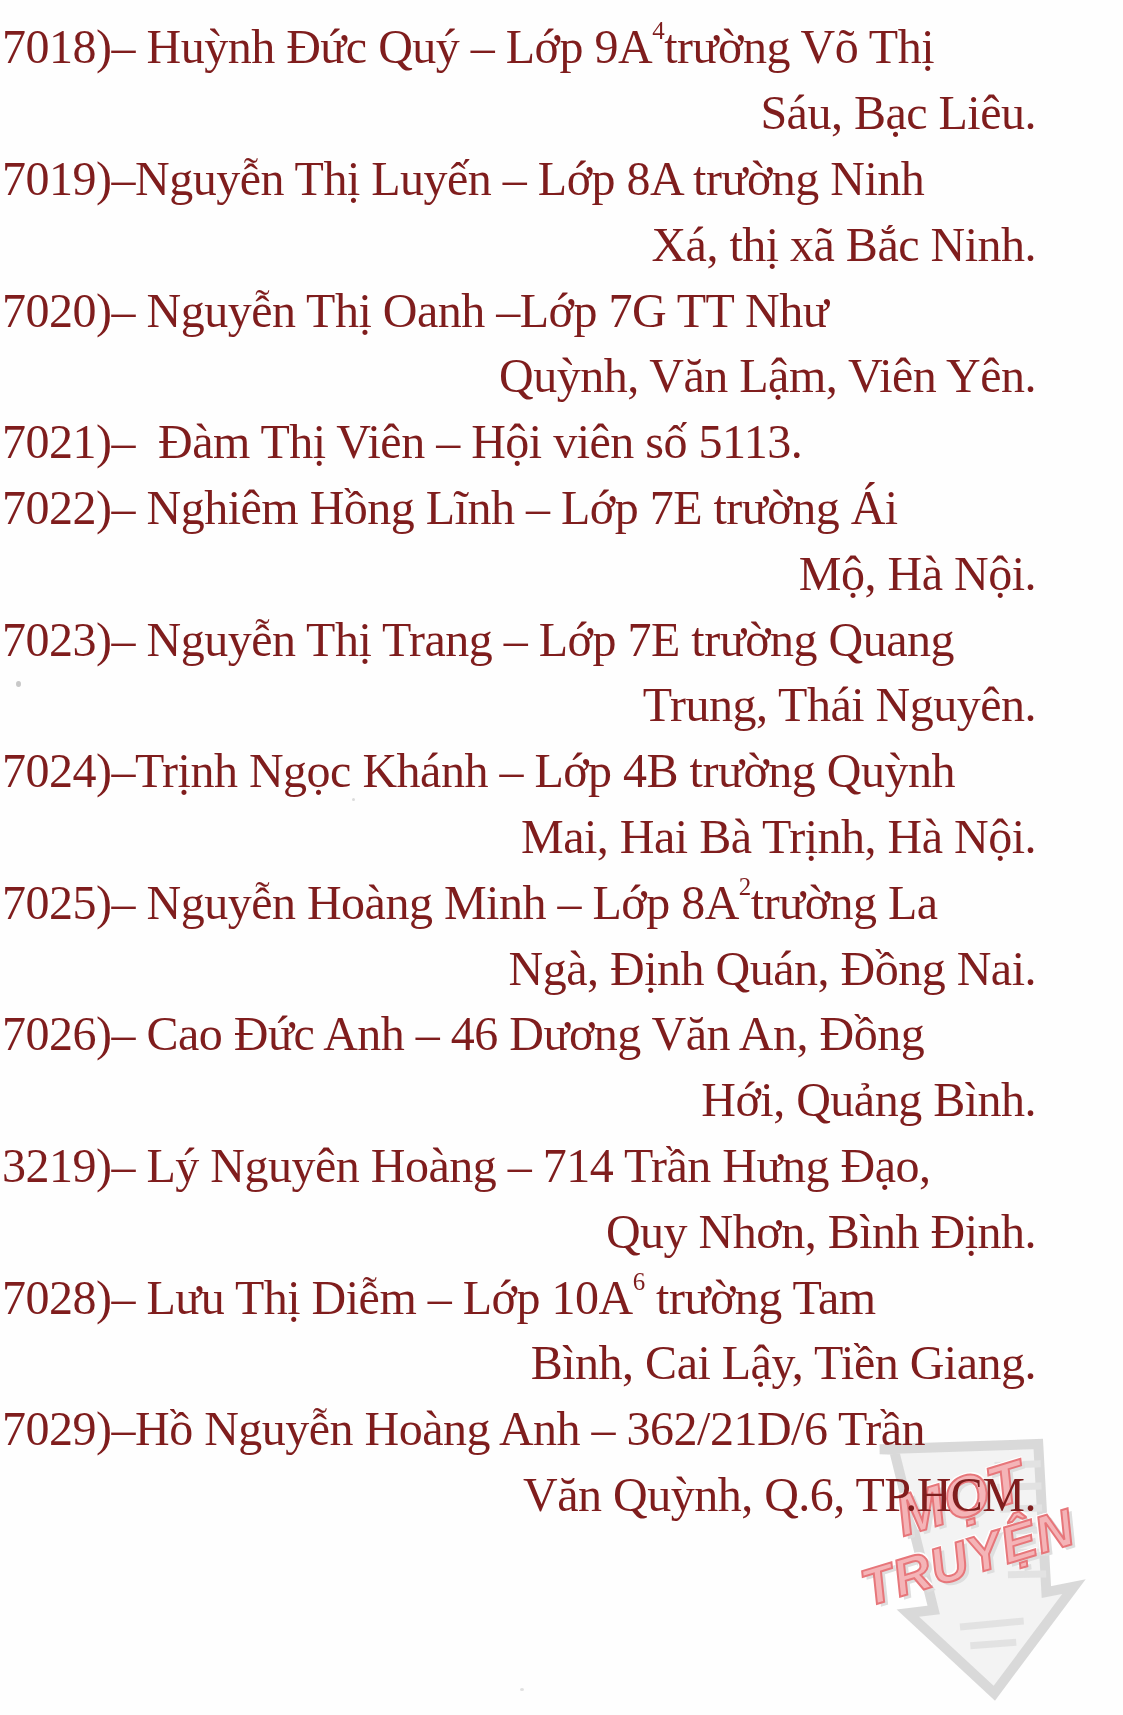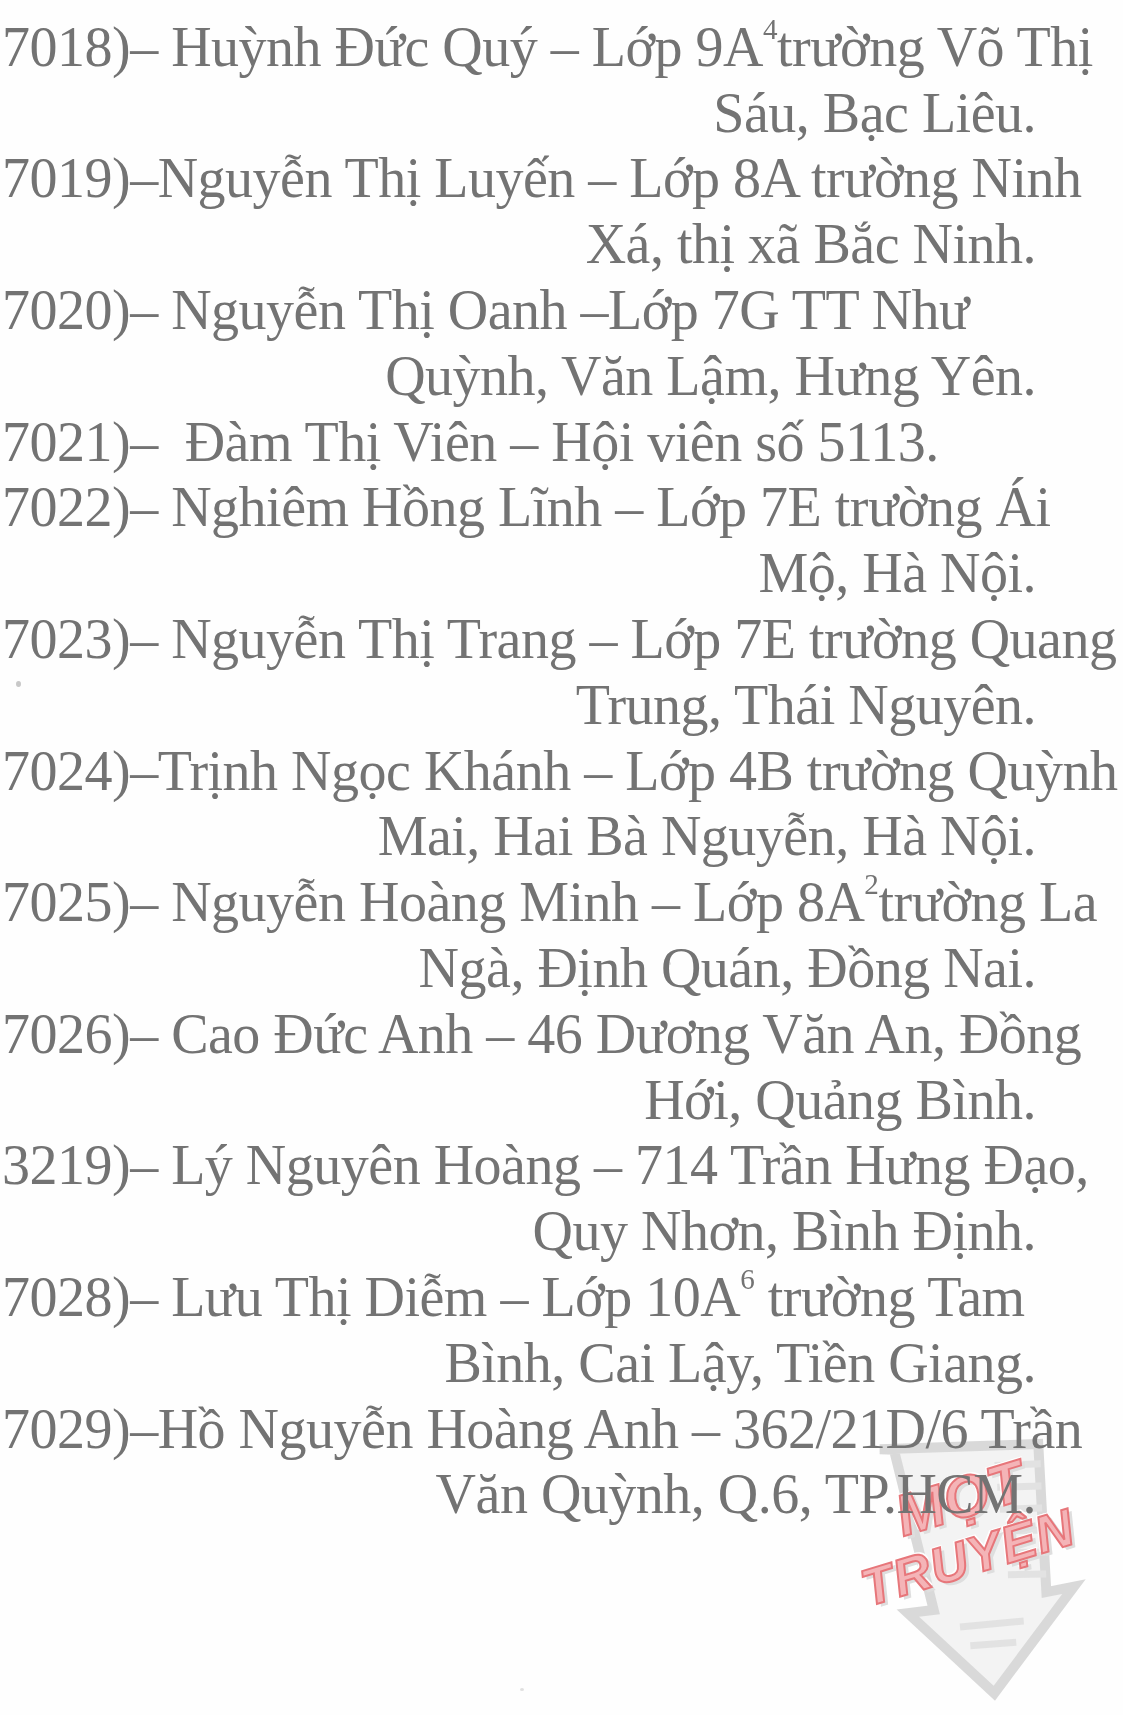--- a/index.html
+++ b/index.html
@@ -16,22 +16,22 @@
   }
   .text-block {
     position: absolute;
     top: 14px; left: 2px; right: 14px;
     z-index: 2;
   }
   .line {
     height: 65.8px;
     display: flex;
     align-items: center;
-    font-size: 56px;
-    color: #737373;
+    font-size: 48px;
+    color: #7f1d1d;
     letter-spacing: -0.5px;
     white-space: pre;
     text-rendering: optimizeLegibility;
   }
   .line.left  { justify-content: flex-start; }
   .line.right { justify-content: flex-end; padding-right: 73px; }
   .line sup {
     font-size: 0.52em;
     line-height: 0;
     vertical-align: baseline;
@@ -105,28 +105,28 @@
       <span class="wm-word bottom">TRUYỆN</span>
     </div>
   </div>
 
   <div class="text-block" id="lines">
       <div class="line left"><span>7018)– Huỳnh Đức Quý – Lớp 9A</span><sup>4</sup><span>trường Võ Thị</span></div>
       <div class="line right">Sáu, Bạc Liêu.</div>
       <div class="line left">7019)–Nguyễn Thị Luyến – Lớp 8A trường Ninh</div>
       <div class="line right">Xá, thị xã Bắc Ninh.</div>
       <div class="line left">7020)– Nguyễn Thị Oanh –Lớp 7G TT Như</div>
-      <div class="line right">Quỳnh, Văn Lậm, Hưng Yên.</div>
+      <div class="line right">Quỳnh, Văn Lậm, Viên Yên.</div>
       <div class="line left">7021)–  Đàm Thị Viên – Hội viên số 5113.</div>
       <div class="line left">7022)– Nghiêm Hồng Lĩnh – Lớp 7E trường Ái</div>
       <div class="line right">Mộ, Hà Nội.</div>
       <div class="line left">7023)– Nguyễn Thị Trang – Lớp 7E trường Quang</div>
       <div class="line right">Trung, Thái Nguyên.</div>
       <div class="line left">7024)–Trịnh Ngọc Khánh – Lớp 4B trường Quỳnh</div>
-      <div class="line right">Mai, Hai Bà Nguyễn, Hà Nội.</div>
+      <div class="line right">Mai, Hai Bà Trịnh, Hà Nội.</div>
       <div class="line left"><span>7025)– Nguyễn Hoàng Minh – Lớp 8A</span><sup>2</sup><span>trường La</span></div>
       <div class="line right">Ngà, Định Quán, Đồng Nai.</div>
       <div class="line left">7026)– Cao Đức Anh – 46 Dương Văn An, Đồng</div>
       <div class="line right">Hới, Quảng Bình.</div>
       <div class="line left">3219)– Lý Nguyên Hoàng – 714 Trần Hưng Đạo,</div>
       <div class="line right">Quy Nhơn, Bình Định.</div>
       <div class="line left"><span>7028)– Lưu Thị Diễm – Lớp 10A</span><sup>6</sup><span> trường Tam</span></div>
       <div class="line right">Bình, Cai Lậy, Tiền Giang.</div>
       <div class="line left">7029)–Hồ Nguyễn Hoàng Anh – 362/21D/6 Trần</div>
       <div class="line right">Văn Quỳnh, Q.6, TP.HCM.</div>

